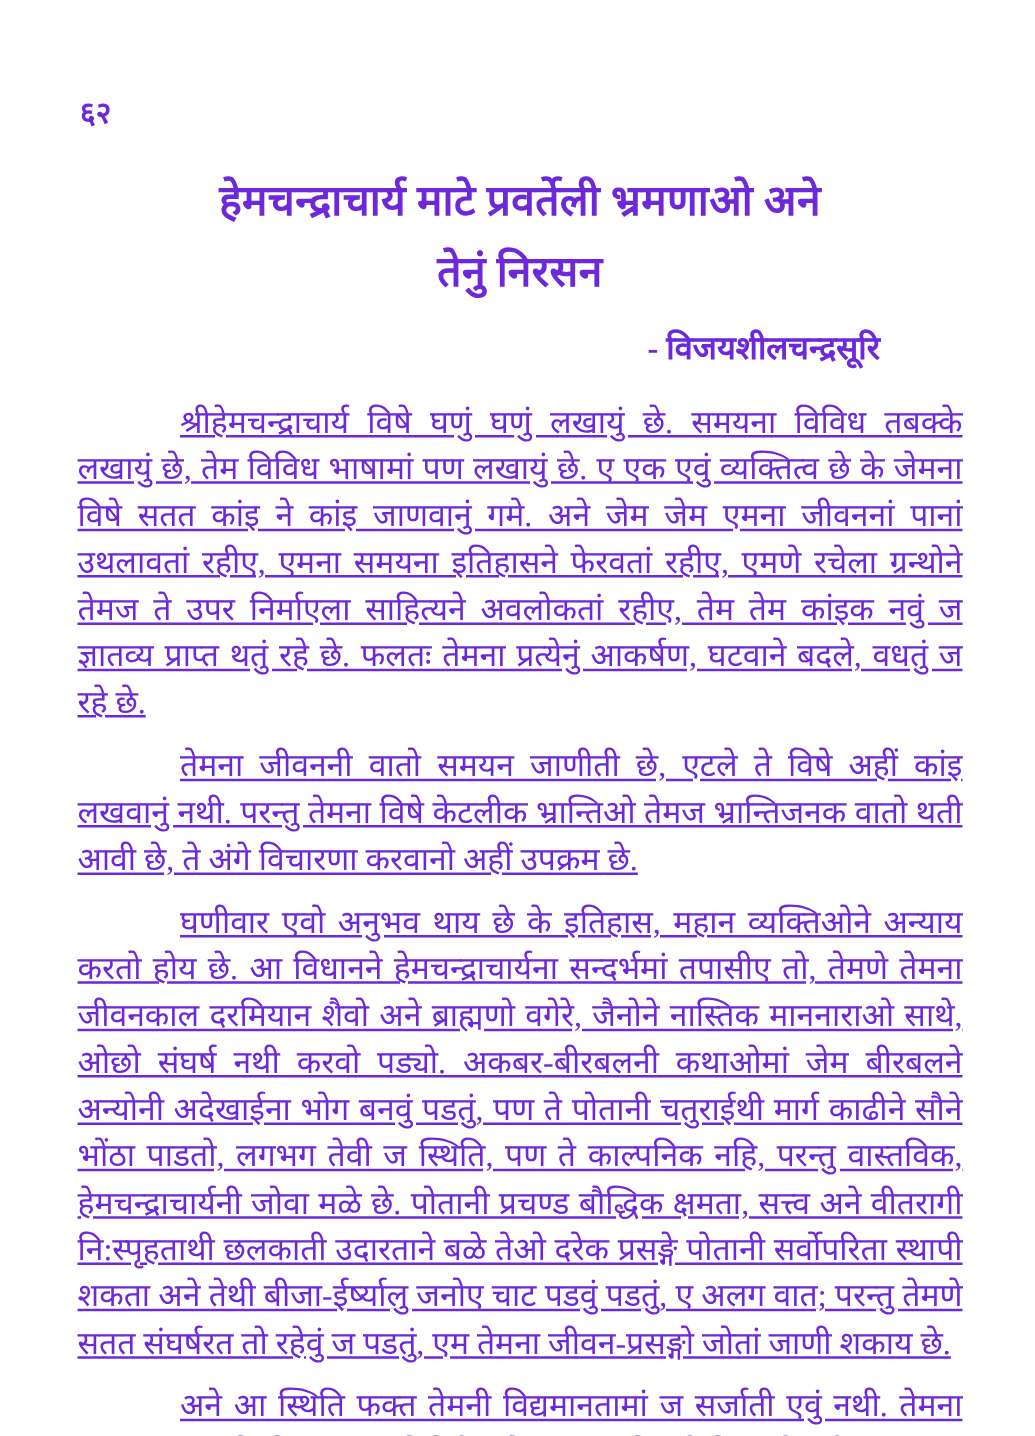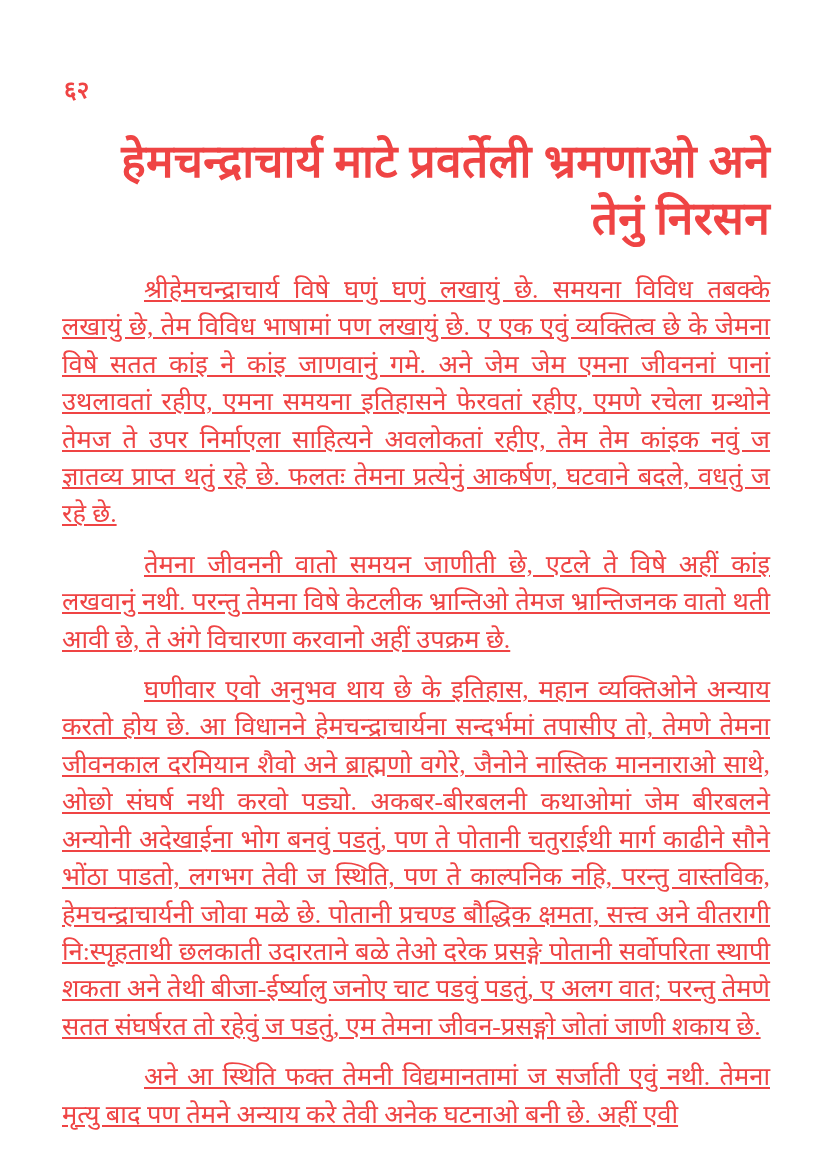--- a/index.html
+++ b/index.html
@@ -9,41 +9,41 @@
   }
   .page {
     position: relative;
     width: 828px;
     height: 1149px;
     margin: 0 auto;
     background: #ffffff;
     box-sizing: border-box;
     padding: 72px 58px 40px 62px;
     font-family: "Liberation Serif", "DejaVu Serif", "DejaVu Sans", serif;
-    color: #ef4444;
+    color: #6d28d9;
     overflow: hidden;
   }
   .running-header {
     display: flex;
     justify-content: space-between;
     align-items: baseline;
     font-size: 24px;
     font-weight: 600;
     letter-spacing: 0.2px;
   }
   .running-header .page-number {
     padding-left: 2px;
   }
   .running-header .issue-title {
     padding-right: 2px;
   }
   .article-title {
     margin: 28px 0 0 0;
-    text-align: right;
-    font-size: 46px;
+    text-align: center;
+    font-size: 34px;
     font-weight: 700;
     line-height: 57px;
     letter-spacing: 0.3px;
   }
   .article-title .title-line {
     display: block;
   }
   .author-line {
     margin-top: 12px;
     text-align: right;
@@ -73,20 +73,21 @@
 
   <div class="running-header">
     <span class="page-number">६२</span>
   </div>
 
   <h1 class="article-title">
     <span class="title-line">हेमचन्द्राचार्य माटे प्रवर्तेली भ्रमणाओ अने</span>
     <span class="title-line">तेनुं निरसन</span>
   </h1>
 
+  <div class="author-line">- विजयशीलचन्द्रसूरि</div>
 
   <div class="article-body">
     <p>श्रीहेमचन्द्राचार्य विषे घणुं घणुं लखायुं छे. समयना विविध तबक्के लखायुं छे, तेम विविध भाषामां पण लखायुं छे. ए एक एवुं व्यक्तित्व छे के जेमना विषे सतत कांइ ने कांइ जाणवानुं गमे. अने जेम जेम एमना जीवननां पानां उथलावतां रहीए, एमना समयना इतिहासने फेरवतां रहीए, एमणे रचेला ग्रन्थोने तेमज ते उपर निर्माएला साहित्यने अवलोकतां रहीए, तेम तेम कांइक नवुं ज ज्ञातव्य प्राप्त थतुं रहे छे. फलतः तेमना प्रत्येनुं आकर्षण, घटवाने बदले, वधतुं ज रहे छे.</p>
     <p>तेमना जीवननी वातो समयन जाणीती छे, एटले ते विषे अहीं कांइ लखवानुं नथी. परन्तु तेमना विषे केटलीक भ्रान्तिओ तेमज भ्रान्तिजनक वातो थती आवी छे, ते अंगे विचारणा करवानो अहीं उपक्रम छे.</p>
     <p>घणीवार एवो अनुभव थाय छे के इतिहास, महान व्यक्तिओने अन्याय करतो होय छे. आ विधानने हेमचन्द्राचार्यना सन्दर्भमां तपासीए तो, तेमणे तेमना जीवनकाल दरमियान शैवो अने ब्राह्मणो वगेरे, जैनोने नास्तिक माननाराओ साथे, ओछो संघर्ष नथी करवो पड्यो. अकबर-बीरबलनी कथाओमां जेम बीरबलने अन्योनी अदेखाईना भोग बनवुं पडतुं, पण ते पोतानी चतुराईथी मार्ग काढीने सौने भोंठा पाडतो, लगभग तेवी ज स्थिति, पण ते काल्पनिक नहि, परन्तु वास्तविक, हेमचन्द्राचार्यनी जोवा मळे छे. पोतानी प्रचण्ड बौद्धिक क्षमता, सत्त्व अने वीतरागी नि:स्पृहताथी छलकाती उदारताने बळे तेओ दरेक प्रसङ्गे पोतानी सर्वोपरिता स्थापी शकता अने तेथी बीजा-ईर्ष्यालु जनोए चाट पडवुं पडतुं, ए अलग वात; परन्तु तेमणे सतत संघर्षरत तो रहेवुं ज पडतुं, एम तेमना जीवन-प्रसङ्गो जोतां जाणी शकाय छे.</p>
     <p>अने आ स्थिति फक्त तेमनी विद्यमानतामां ज सर्जाती एवुं नथी. तेमना मृत्यु बाद पण तेमने अन्याय करे तेवी अनेक घटनाओ बनी छे. अहीं एवी</p>
   </div>
 
 </div>
 

